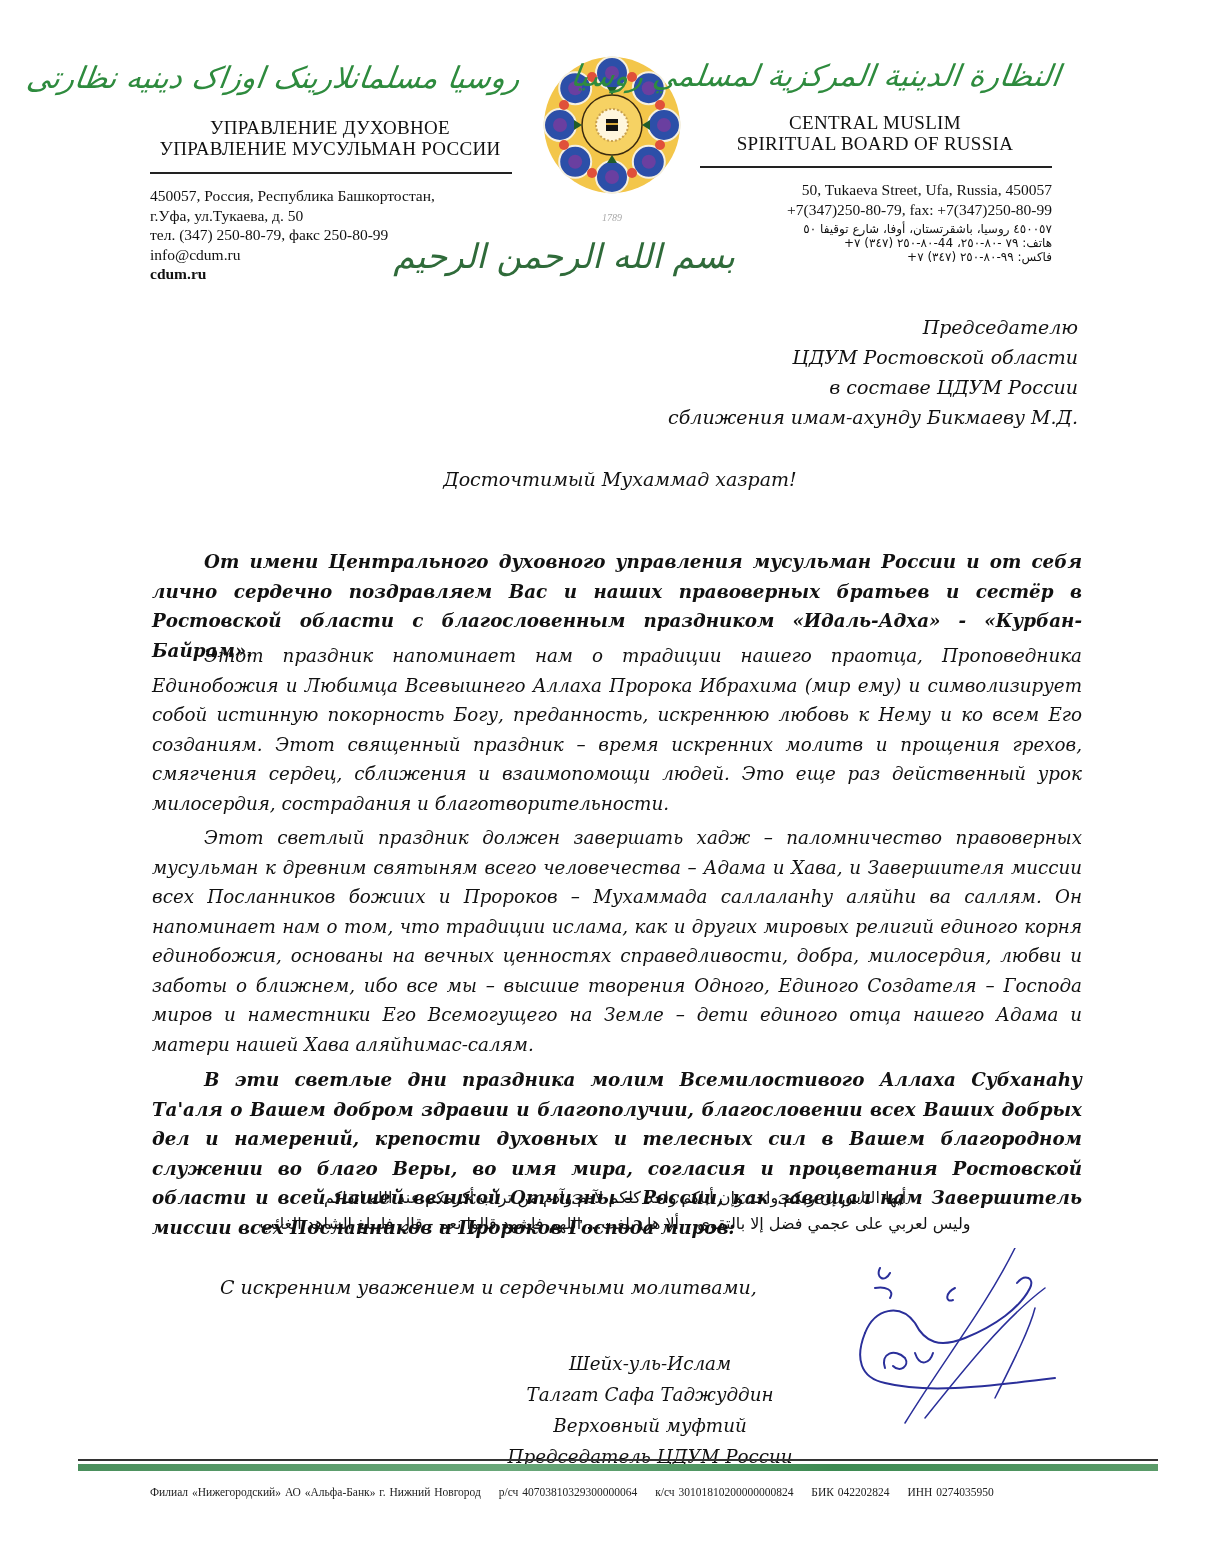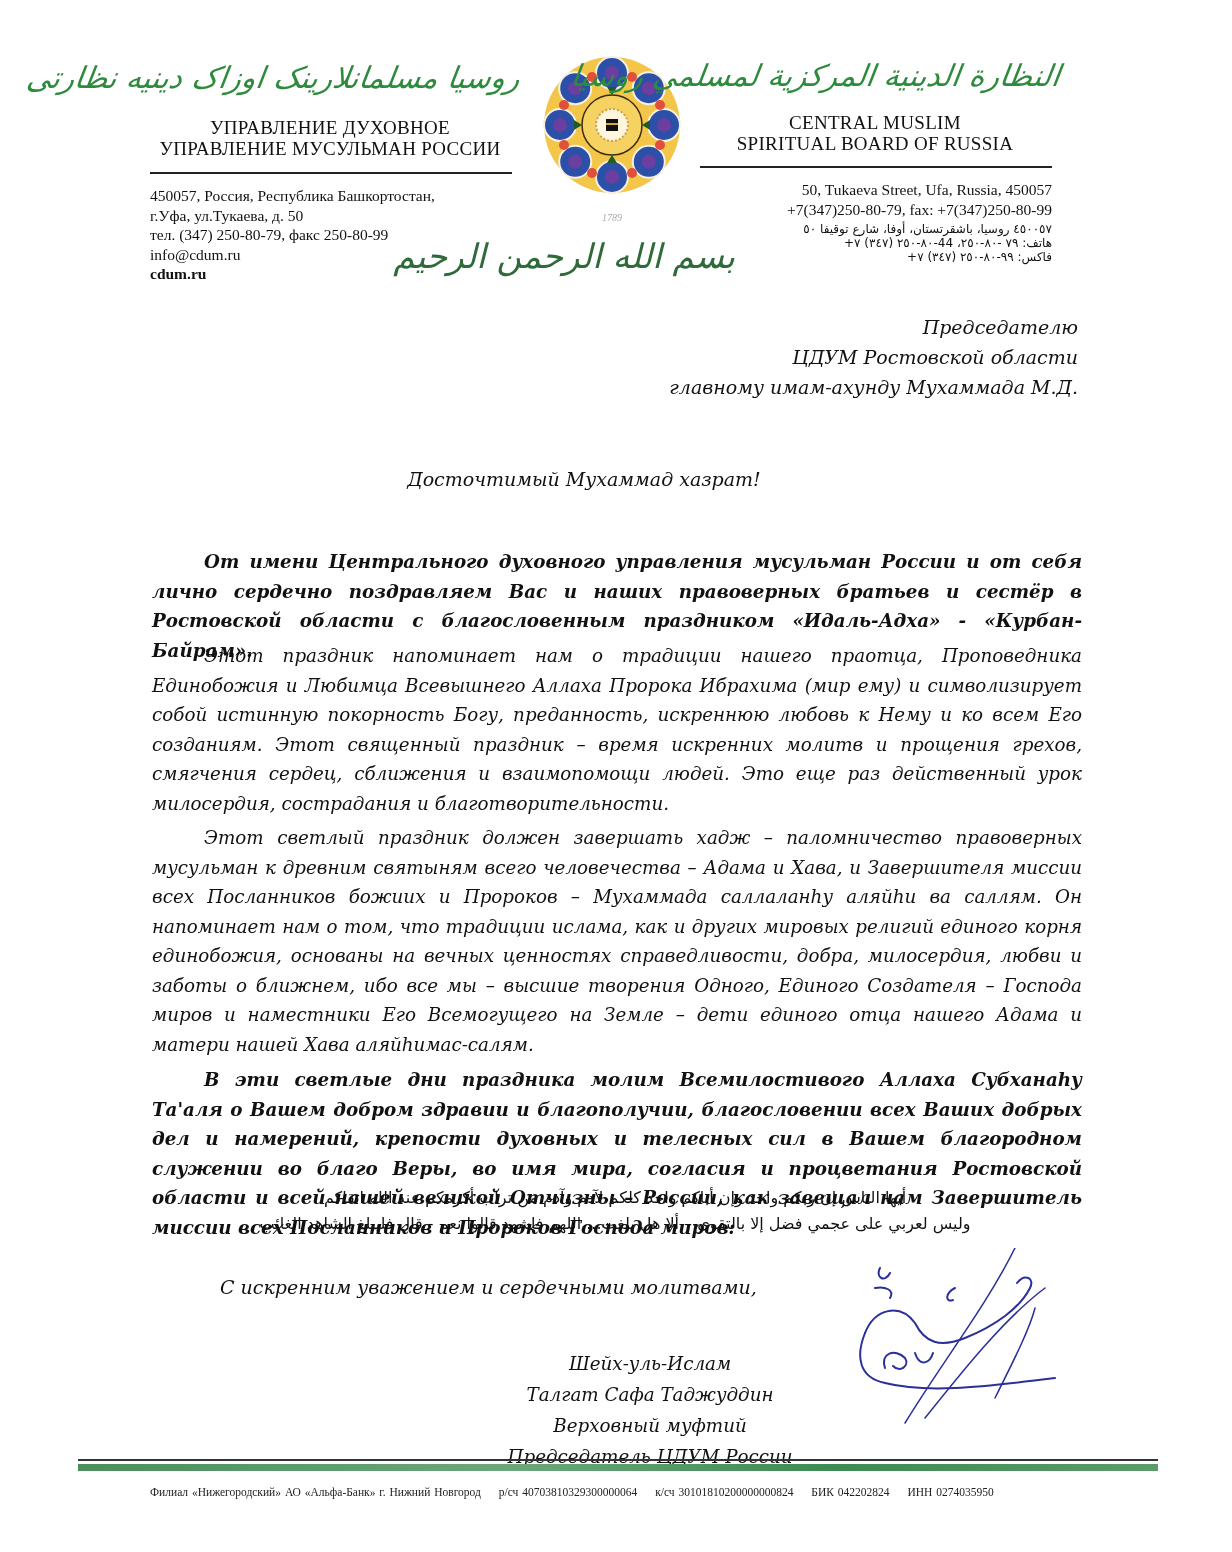--- a/index.html
+++ b/index.html
@@ -13,21 +13,21 @@
   .addr { font-family: "Liberation Serif", serif; font-size: 15.5px; line-height: 19.5px; }
   .addr-ar { font-family: "DejaVu Sans", sans-serif; font-size: 12px; line-height: 14px; direction: rtl; text-align: right; }
 
   
   .emblem { width: 150px; height: 150px; }
   .year { font-family: "Liberation Serif", serif; font-style: italic; font-size: 10px; color: #aaa; text-align: center; }
   .basmala { color: #2f6b3a; font-family: "DejaVu Sans", sans-serif; font-size: 34px; direction: rtl; white-space: nowrap; font-style: italic; }
 
   
   .recipient { right: 154px; top: 312px; text-align: right; font-family: "DejaVu Serif", serif; font-style: italic; font-size: 19px; line-height: 30px; }
-  .salutation { left: 0; width: 1168px; text-align: center; top: 468px; font-family: "DejaVu Serif", serif; font-style: italic; font-size: 19px; }
+  .salutation { left: 0; width: 1168px; text-align: center; top: 468px; font-family: "DejaVu Serif", serif; font-style: italic; font-size: 19px; padding-left: 36px; }
   .para { left: 152px; width: 930px; font-family: "DejaVu Serif", serif; font-style: italic; font-size: 18.3px; line-height: 29.5px; text-align: justify; text-indent: 52px; margin-top: 35px; }
   .para.bold { font-weight: bold; }
   .ar-quote { right: 152px; width: 930px; font-family: "DejaVu Sans", sans-serif; font-size: 16px; line-height: 26px; direction: rtl; text-align: center; }
   .closing { left: 220px; top: 1276px; font-family: "DejaVu Serif", serif; font-style: italic; font-size: 19px; }
   .signatory { left: 440px; width: 420px; top: 1332px; text-align: center; font-family: "DejaVu Serif", serif; font-style: italic; font-size: 18.3px; line-height: 31px; margin-top: 16px; }
   .signature { left: 845px; top: 1248px; width: 220px; height: 190px; }
 
   
   .footer-black { left: 78px; top: 1459px; width: 1080px; height: 2px; background: #333; }
   .footer-green { left: 78px; top: 1464px; width: 1080px; height: 7px; background: linear-gradient(90deg, #4a8f5c, #6aa87a 40%, #3d8a52 70%, #5b9c6a); }
@@ -115,21 +115,22 @@
 </div>
 <div class="abs addr-ar" style="left:700px; top:222px; width:352px;">
   <div>٤٥٠٠٥٧ روسيا، باشقرتستان، أوفا، شارع توقيفا ٥٠</div>
   <div>هاتف: ٧٩ -٨٠-٢٥٠، 44-٨٠-٢٥٠ (٣٤٧) ٧+</div>
   <div>فاكس: ٩٩-٨٠-٢٥٠ (٣٤٧) ٧+</div>
 </div>
 
 <div class="abs recipient">
   <div>Председателю</div>
   <div>ЦДУМ Ростовской области</div>
-  <div>главному имам-ахунду Мухаммада М.Д.</div>
+  <div>в составе ЦДУМ России</div>
+  <div>сближения имам-ахунду Бикмаеву М.Д.</div>
 </div>
 
 <div class="abs salutation">Досточтимый Мухаммад хазрат!</div>
 
 <div class="abs para bold" style="top:512px;">От имени Центрального духовного управления мусульман России и от себя лично сердечно поздравляем Вас и наших правоверных братьев и сестёр в Ростовской области с благословенным праздником «Идаль-Адха» - «Курбан-Байрам».</div>
 <div class="abs para" style="top:606px;">Этот праздник напоминает нам о традиции нашего праотца, Проповедника Единобожия и Любимца Всевышнего Аллаха Пророка Ибрахима (мир ему) и символизирует собой истинную покорность Богу, преданность, искреннюю любовь к Нему и ко всем Его созданиям. Этот священный праздник – время искренних молитв и прощения грехов, смягчения сердец, сближения и взаимопомощи людей. Это еще раз действенный урок милосердия, сострадания и благотворительности.</div>
 <div class="abs para" style="top:788px;">Этот светлый праздник должен завершать хадж – паломничество правоверных мусульман к древним святыням всего человечества – Адама и Хава, и Завершителя миссии всех Посланников божиих и Пророков – Мухаммада саллаланhу аляйhи ва саллям. Он напоминает нам о том, что традиции ислама, как и других мировых религий единого корня единобожия, основаны на вечных ценностях справедливости, добра, милосердия, любви и заботы о ближнем, ибо все мы – высшие творения Одного, Единого Создателя – Господа миров и наместники Его Всемогущего на Земле – дети единого отца нашего Адама и матери нашей Хава аляйhимас-салям.</div>
 <div class="abs para bold" style="top:1030px;">В эти светлые дни праздника молим Всемилостивого Аллаха Субханаhу Та'аля о Вашем добром здравии и благополучии, благословении всех Ваших добрых дел и намерений, крепости духовных и телесных сил в Вашем благородном служении во благо Веры, во имя мира, согласия и процветания Ростовской области и всей нашей великой Отчизны – России, как завещал нам Завершитель миссии всех Посланников и Пророков Господа миров:</div>
 
 <div class="abs ar-quote" style="top:1185px;">

